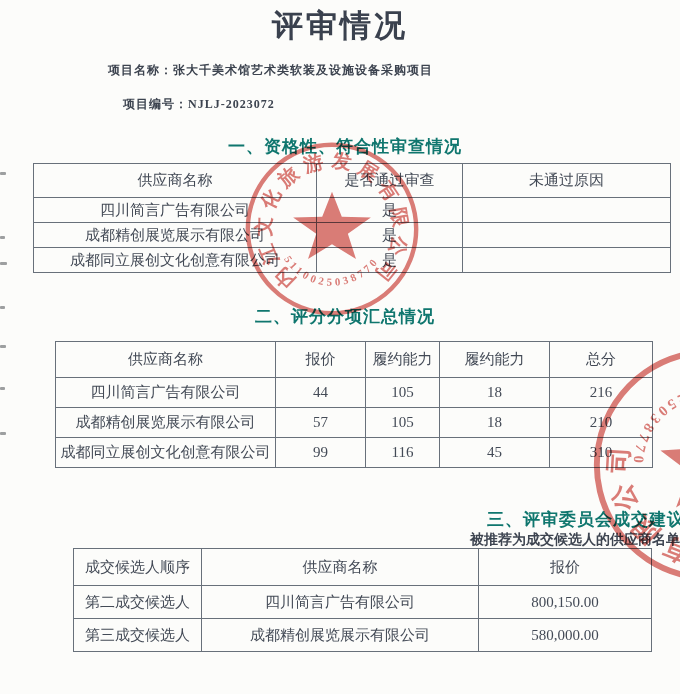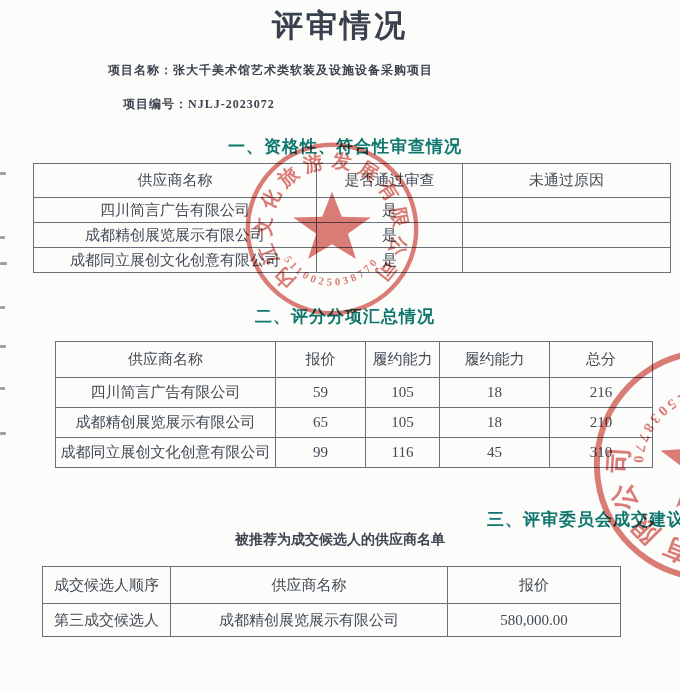--- a/index.html
+++ b/index.html
@@ -13,38 +13,38 @@
     font-size:31px;font-weight:bold;letter-spacing:3px;color:#3a414e;
   }
   .proj-line{position:absolute;left:108px;font-size:12px;font-weight:bold;color:#3c434f;letter-spacing:1px;}
   .proj-name{top:62px;} .proj-no{top:96px;margin-left:15px;}
   .sec-head{
     position:absolute;left:5px;width:680px;text-align:center;
     font-size:17px;font-weight:bold;color:#0f766e;letter-spacing:1px;
   }
   .sec1{top:135px;} .sec2{top:305px;} .sec3{top:508px;text-align:right;}
   .sec-sub{
-    position:absolute;left:0;width:680px;text-align:center;
+    position:absolute;left:0;width:680px;text-align:right;
     font-size:14px;font-weight:bold;color:#3e4551;top:531px;
   }
   table.t{
     position:absolute;border-collapse:collapse;table-layout:fixed;
     background:transparent;
     padding-left:38px;
   }
   table.t th,table.t td{
     border:1px solid #68707a;font-weight:normal;text-align:center;
     vertical-align:middle;font-size:15px;color:#434a56;padding:0;
     overflow:hidden;white-space:nowrap;
   }
   .t1{left:33px;top:163px;width:637px;}
   .t1 tr{height:25px;} .t1 tr.hrow{height:34px;}
   .t2{left:55px;top:341px;width:597px;}
   .t2 tr{height:30px;} .t2 tr.hrow{height:36px;}
-  .t3{left:42px;top:548px;width:578px;margin-top:18px;}
+  .t3{left:73px;top:548px;width:578px;}
   .t3 tr{height:33px;} .t3 tr.hrow{height:37px;}
   .stamp{
     position:absolute;mix-blend-mode:multiply;opacity:.72;
     pointer-events:none;
   }
   .stamp-main{left:239px;top:136px;}
   .stamp-partial{left:585px;top:340px;transform:rotate(145deg);}
   .stamp text{font-family:"Liberation Serif","DejaVu Serif",serif;font-weight:bold;}
   .smudge{position:absolute;left:0;background:#2a2e33;opacity:.45;border-radius:1px;}
 </style>
@@ -107,28 +107,28 @@
     <tbody>
         <tr class="hrow">
       <th>供应商名称</th>
       <th>报价</th>
       <th>履约能力</th>
       <th>履约能力</th>
       <th>总分</th>
     </tr>
     <tr>
       <td>四川简言广告有限公司</td>
-      <td>59</td>
+      <td>44</td>
       <td>105</td>
       <td>18</td>
       <td>216</td>
     </tr>
     <tr>
       <td>成都精创展览展示有限公司</td>
-      <td>65</td>
+      <td>57</td>
       <td>105</td>
       <td>18</td>
       <td>210</td>
     </tr>
     <tr>
       <td>成都同立展创文化创意有限公司</td>
       <td>99</td>
       <td>116</td>
       <td>45</td>
       <td>310</td>
@@ -145,20 +145,25 @@
         <col style="width:277px">
         <col style="width:173px">
       </colgroup>
     <tbody>
         <tr class="hrow">
       <th>成交候选人顺序</th>
       <th>供应商名称</th>
       <th>报价</th>
     </tr>
     <tr>
+      <td>第二成交候选人</td>
+      <td>四川简言广告有限公司</td>
+      <td>800,150.00</td>
+    </tr>
+    <tr>
       <td>第三成交候选人</td>
       <td>成都精创展览展示有限公司</td>
       <td>580,000.00</td>
     </tr>
   </tbody>
     </table>
 
   <svg class="stamp stamp-main" width="186" height="186" viewBox="0 0 190 190">
     <defs>
       <path id="arcA1" d="M 58.9,146.6 A 63,63 0 1 1 131.1,146.6" fill="none"></path>

